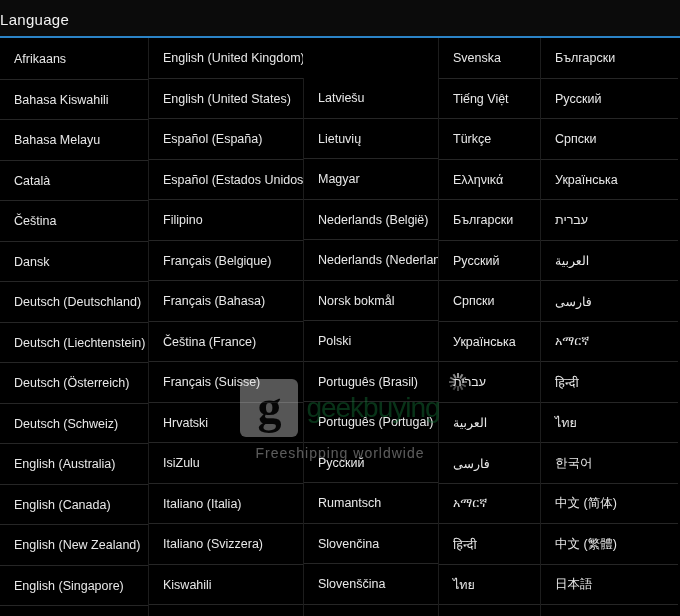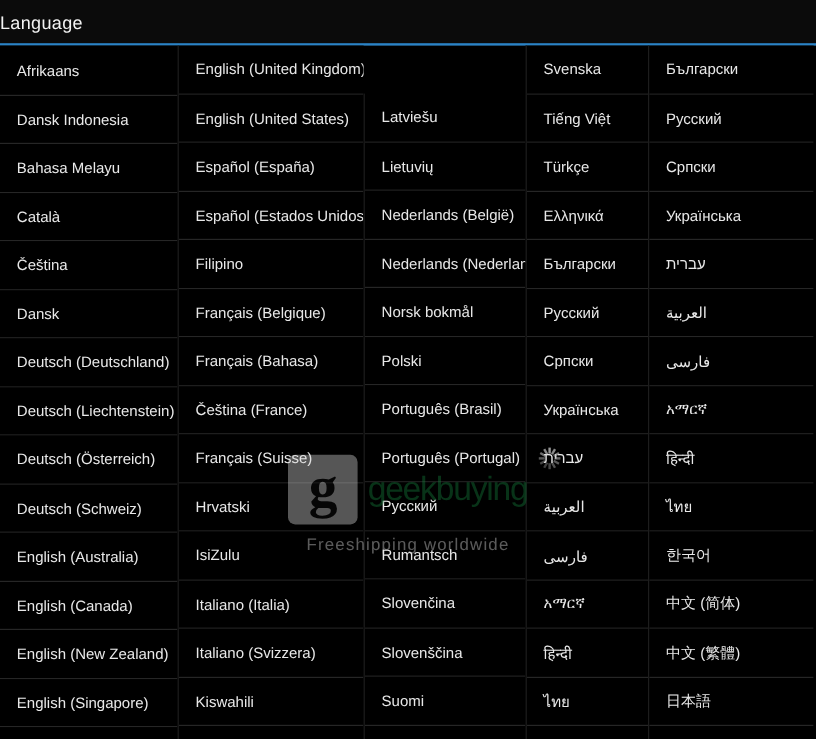--- a/index.html
+++ b/index.html
@@ -156,21 +156,21 @@
   <div id="header">
     <div id="header-title">Language</div>
     <div id="header-underline"></div>
   </div>
 
   <div id="columns">
 
     <div class="col col-0">
       <div class="inner">
         <div class="item">Afrikaans</div>
-        <div class="item">Dansk Indonesia</div>
+        <div class="item">Bahasa Kiswahili</div>
         <div class="item">Bahasa Melayu</div>
         <div class="item">Català</div>
         <div class="item">Čeština</div>
         <div class="item">Dansk</div>
         <div class="item">Deutsch (Deutschland)</div>
         <div class="item">Deutsch (Liechtenstein)</div>
         <div class="item">Deutsch (Österreich)</div>
         <div class="item">Deutsch (Schweiz)</div>
         <div class="item">English (Australia)</div>
         <div class="item">English (Canada)</div>
@@ -195,20 +195,21 @@
         <div class="item">Italiano (Italia)</div>
         <div class="item">Italiano (Svizzera)</div>
         <div class="item last">Kiswahili</div>
       </div>
     </div>
 
     <div class="col col-2">
       <div class="inner">
         <div class="item">Latviešu</div>
         <div class="item">Lietuvių</div>
+        <div class="item">Magyar</div>
         <div class="item">Nederlands (België)</div>
         <div class="item">Nederlands (Nederland)</div>
         <div class="item">Norsk bokmål</div>
         <div class="item">Polski</div>
         <div class="item">Português (Brasil)</div>
         <div class="item">Português (Portugal)</div>
         <div class="item">Русский</div>
         <div class="item">Rumantsch</div>
         <div class="item">Slovenčina</div>
         <div class="item">Slovenščina</div>

